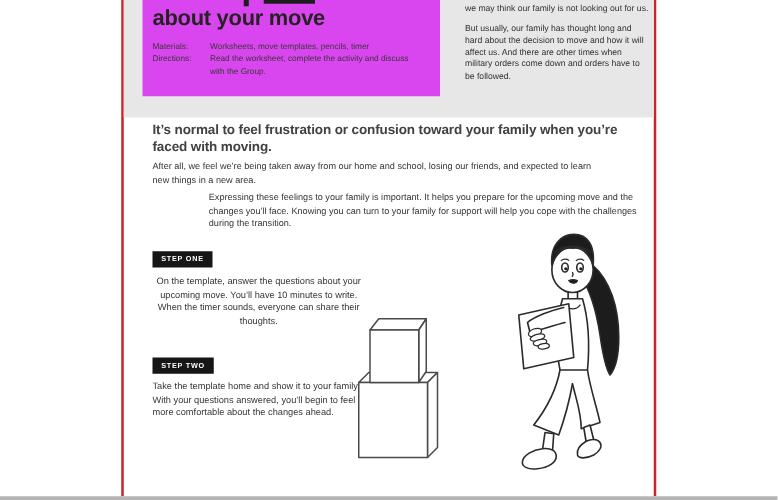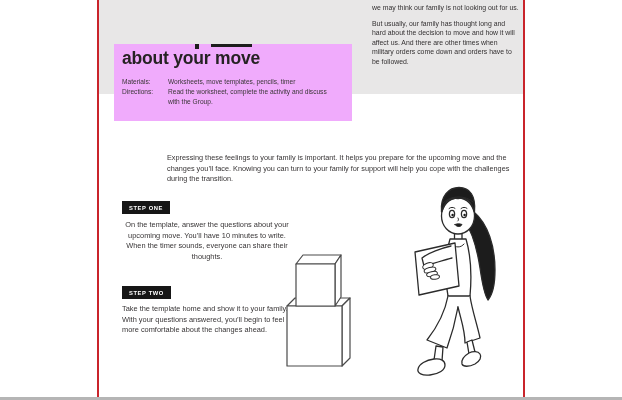--- a/index.html
+++ b/index.html
@@ -16,21 +16,21 @@
   .rule.left{left:97px;}
   .rule.right{left:523px;}
 
   
   .bottom-bar{position:absolute;left:0;top:397px;width:622px;height:3px;background:#b5b5b5;}
 
   
   .band{position:absolute;left:99px;top:0;width:424px;height:94px;background:#e8e7e7;}
 
   
-  .title-card{position:absolute;left:15px;top:0;width:238px;height:77px;background:#f0abfc;margin-top:44px;}
+  .title-card{position:absolute;left:15px;top:0;width:238px;height:77px;background:#d946ef;}
   .frag{position:absolute;background:#1d1d1d;}
   .frag.stem{left:81px;top:0;width:4px;height:5px;}
   .frag.bar{left:97px;top:0;width:41px;height:3px;}
   .doc-title{
     position:absolute;left:8px;top:4px;width:220px;
     font-size:17.5px;font-weight:700;letter-spacing:-0.2px;color:#262223;
   }
   .meta{position:absolute;left:8px;top:33px;width:224px;font-size:6.6px;color:#3a3637;line-height:1.5;}
   .meta-row{display:flex;}
   .meta-label{width:46px;flex:none;}
@@ -94,20 +94,22 @@
         </div>
       </div>
     </div>
 
     <div class="side-note">
       <p>we may think our family is not looking out for us.</p>
       <p>But usually, our family has thought long and hard about the decision to move and how it will affect us. And there are other times when military orders come down and orders have to be followed.</p>
     </div>
   </div>
 
+  <div class="main-heading">It’s normal to feel frustration or confusion toward your family when you’re faced with moving.</div>
+  <div class="body-copy p1">After all, we feel we’re being taken away from our home and school, losing our friends, and expected to learn new things in a new area.</div>
   <div class="body-copy p2">Expressing these feelings to your family is important. It helps you prepare for the upcoming move and the changes you’ll face. Knowing you can turn to your family for support will help you cope with the challenges during the transition.</div>
 
   <div class="step-badge badge1">STEP ONE</div>
   <div class="step-copy s1">On the template, answer the questions about your upcoming move. You’ll have 10 minutes to write. When the timer sounds, everyone can share their thoughts.</div>
 
   <div class="step-badge badge2">STEP TWO</div>
   <div class="step-copy s2">Take the template home and show it to your family. With your questions answered, you’ll begin to feel more comfortable about the changes ahead.</div>
 
   <div class="boxes-ill">
     <svg width="78" height="122" viewBox="0 0 78 122" fill="none">

